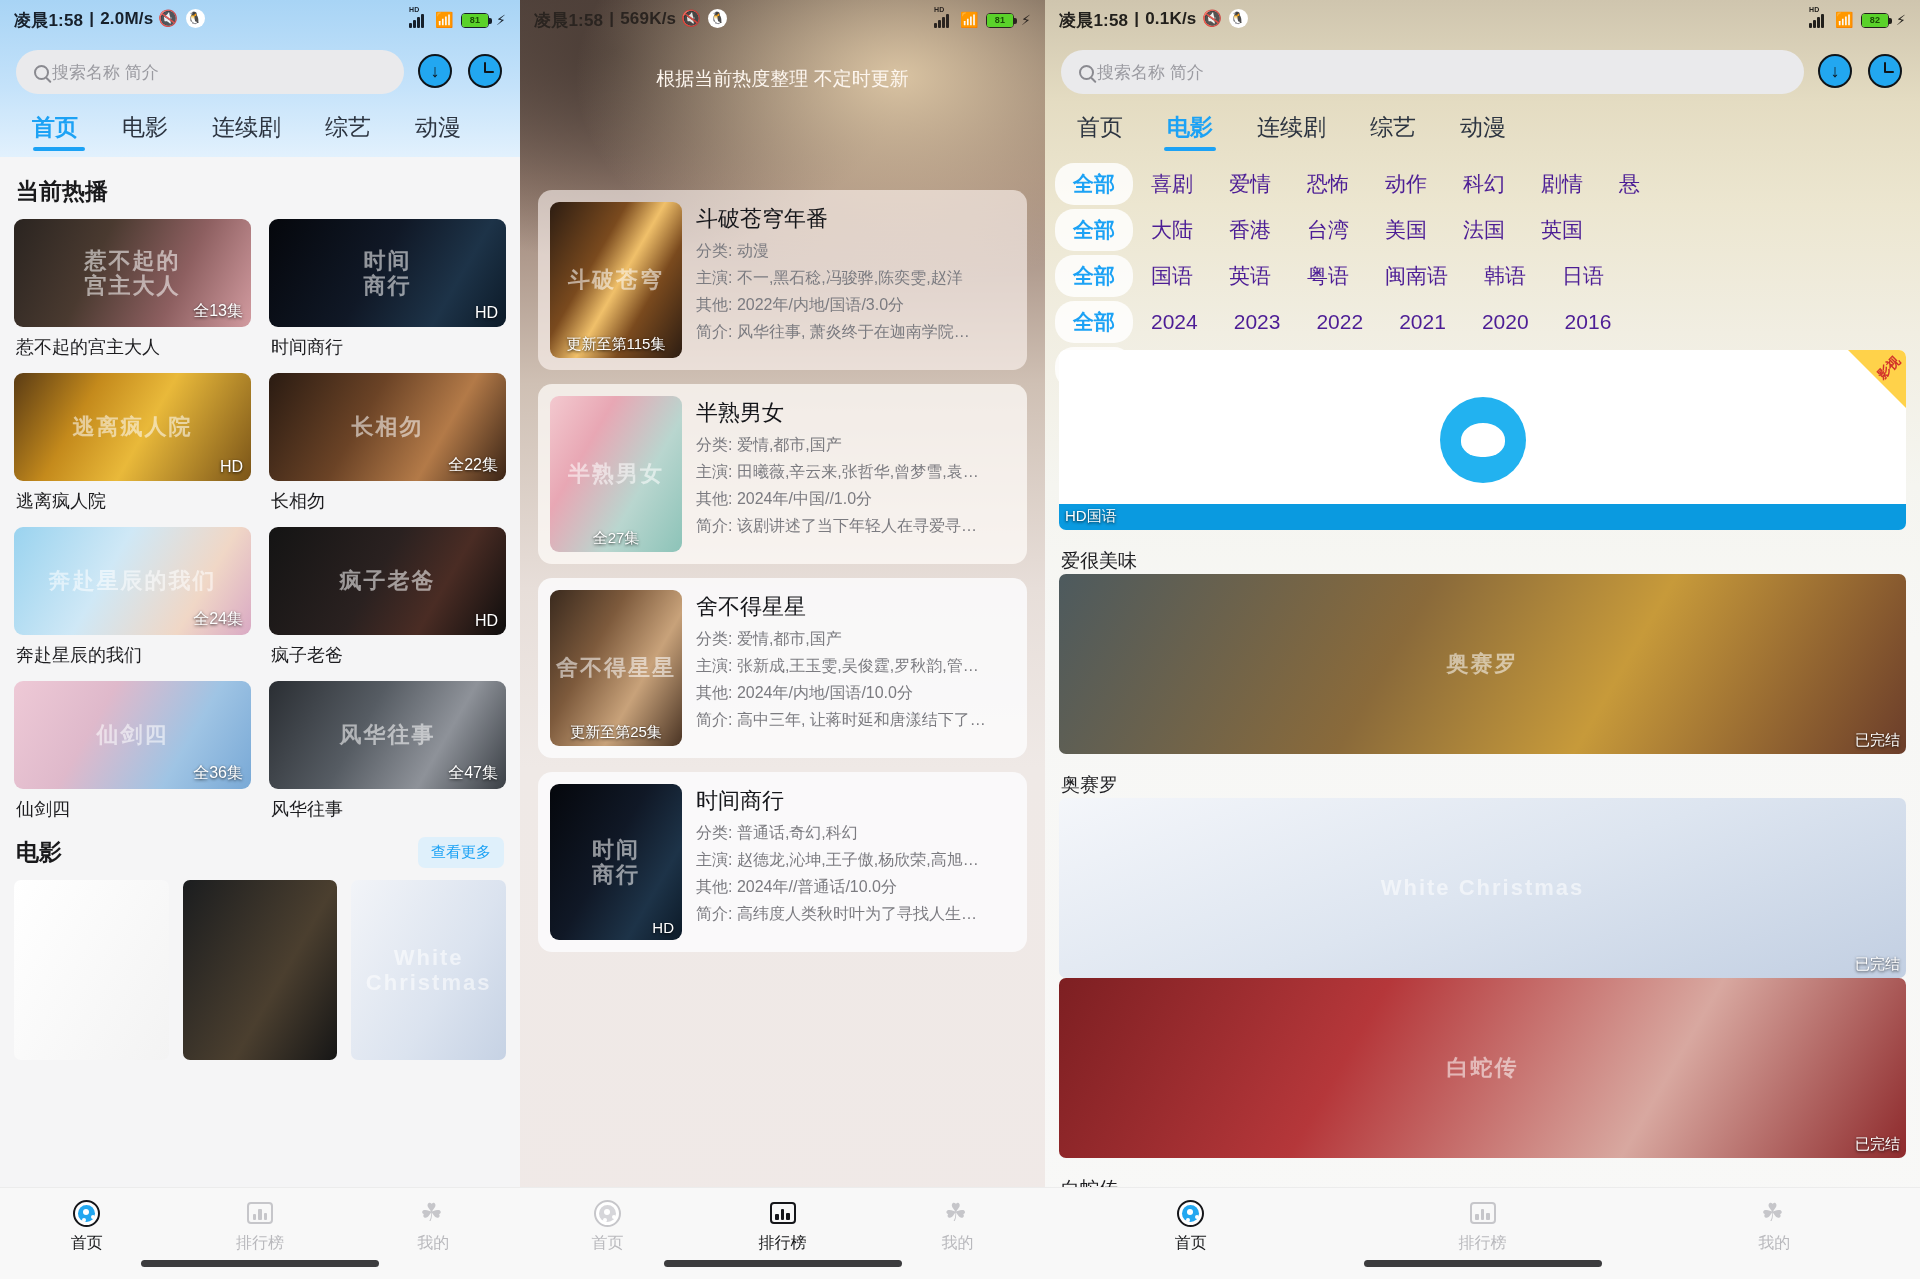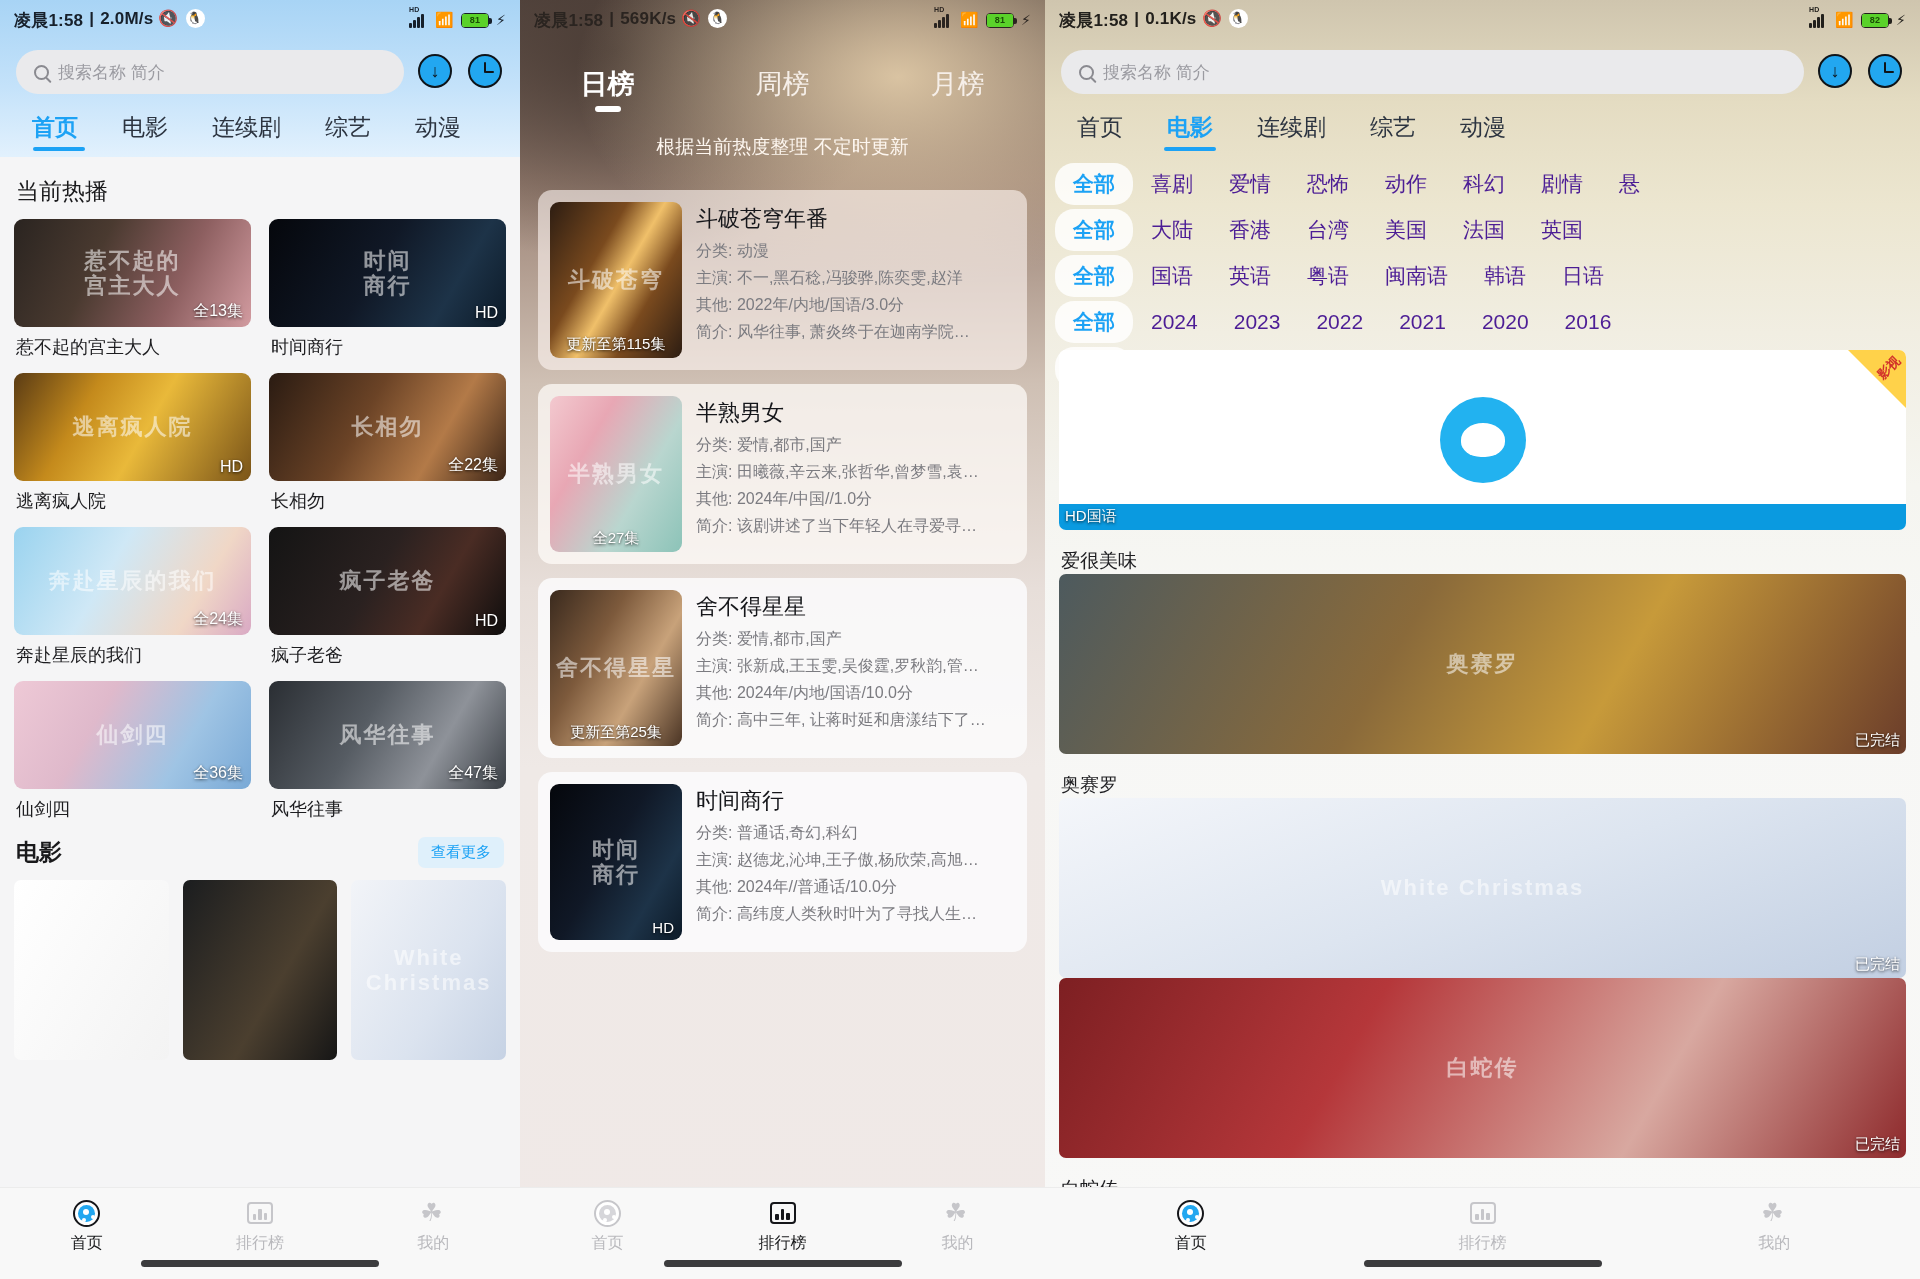--- a/index.html
+++ b/index.html
@@ -33,21 +33,21 @@
   .batt span { font-size:9px; font-weight:bold; background:#5ad22a; color:#1b4d07;
                width:100%; height:100%; display:flex; align-items:center;
                justify-content:center; border-radius:2px; }
   .bolt { font-size:14px; }
 
   
   .p1-head { background:linear-gradient(180deg,#a8d4f5 0%,#c4e2fa 55%,#e2f1fd 100%); padding-bottom:4px; }
   .p1 .statusbar { color:#17202b; }
   .searchrow { display:flex; align-items:center; gap:14px; padding:10px 16px 8px; }
   .searchbox { flex:1; height:44px; background:#eaeaec; border-radius:22px;
-               display:flex; align-items:center; gap:9px; padding:0 18px; }
+               display:flex; align-items:center; gap:3px; padding:0 18px; }
   .mag { width:15px; height:15px; border:2px solid #8a8a90; border-radius:50%;
          position:relative; flex:0 0 auto; }
   .mag:after { content:""; position:absolute; right:-5px; bottom:-3px; width:7px; height:2px;
                background:#8a8a90; transform:rotate(45deg); border-radius:1px; }
   .sph { color:#9b9ba1; font-size:17px; }
   .circ-btn { width:36px; height:36px; flex:0 0 auto; position:relative; }
   .dl-ico { width:34px; height:34px; border:2.4px solid #0f1419; border-radius:50%;
             background:#22a7f0; display:flex; align-items:center; justify-content:center;
             color:#0f1419; font-size:18px; font-weight:bold; }
   .clk-ico { width:34px; height:34px; border:2.4px solid #0f1419; border-radius:50%;
@@ -59,21 +59,21 @@
   .cattabs { display:flex; align-items:center; gap:0; padding:2px 18px 0; }
   .cattabs .tab { font-size:23px; color:#2c3440; padding:8px 22px 10px; position:relative; white-space:nowrap; }
   .cattabs .tab:first-child { padding-left:14px; }
   .cattabs .tab.on { color:#1ca2f5; font-weight:bold; }
   .cattabs .tab.on:after { content:""; position:absolute; left:50%; transform:translateX(-50%);
                            bottom:2px; width:52px; height:4px; background:#1ca2f5; border-radius:2px; }
 
   
   .p1-body { position:absolute; top:160px; left:0; right:0; bottom:92px; background:#f5f5f6;
              overflow:hidden; padding:0 14px; }
-  .sec-title { font-size:23px; font-weight:normal; color:#1a1a1c; padding:16px 2px 12px; }
+  .sec-title { font-size:23px; font-weight:bold; color:#1a1a1c; padding:16px 2px 12px; }
   .sec-head { display:flex; align-items:center; padding:16px 2px 12px; }
   .sec-head .t { font-size:23px; font-weight:bold; color:#1a1a1c; }
   .more-btn { margin-left:auto; background:#dff0fb; color:#1ca2f5; font-size:15px;
               padding:6px 13px; border-radius:7px; }
   .grid2 { display:grid; grid-template-columns:1fr 1fr; gap:14px 18px; }
   .card .thumb { width:100%; height:108px; border-radius:9px; position:relative;
                  overflow:hidden; display:flex; align-items:center; justify-content:center; }
   .card .thumb .badge { position:absolute; right:8px; bottom:5px; color:#fff; font-size:16px;
                         text-shadow:0 1px 3px rgba(0,0,0,.8); font-weight:500;margin-top:40px; }
   .card .nm { font-size:18px; color:#1d1d20; padding:8px 2px 0; white-space:nowrap;
@@ -350,25 +350,20 @@
             <i></i>
           </span>
         <span class="wifi">📶</span>
         <span class="batt">
             <span>81</span>
           </span>
         <span class="bolt">⚡</span>
       </div>
     </div>
 
-    <div class="rank-tabs">
-      <div class="rank-tab on">日榜</div>
-      <div class="rank-tab">周榜</div>
-      <div class="rank-tab">月榜</div>
-    </div>
     <div class="rank-sub">根据当前热度整理 不定时更新</div>
 
     <div class="rank-list" id="rankList">
         <div class="rank-card warm">
           <div class="rk-thumb" style="background:linear-gradient(120deg,#2d1d12 0%,#7a4a1e 35%,#f0c06a 52%,#7a4a1e 70%,#2d1d12 100%)">
             <div class="ph-txt">斗破苍穹</div>
             <span class="badge">更新至第115集</span>
           </div>
           <div class="rk-info">
             <div class="rk-title">斗破苍穹年番</div>

